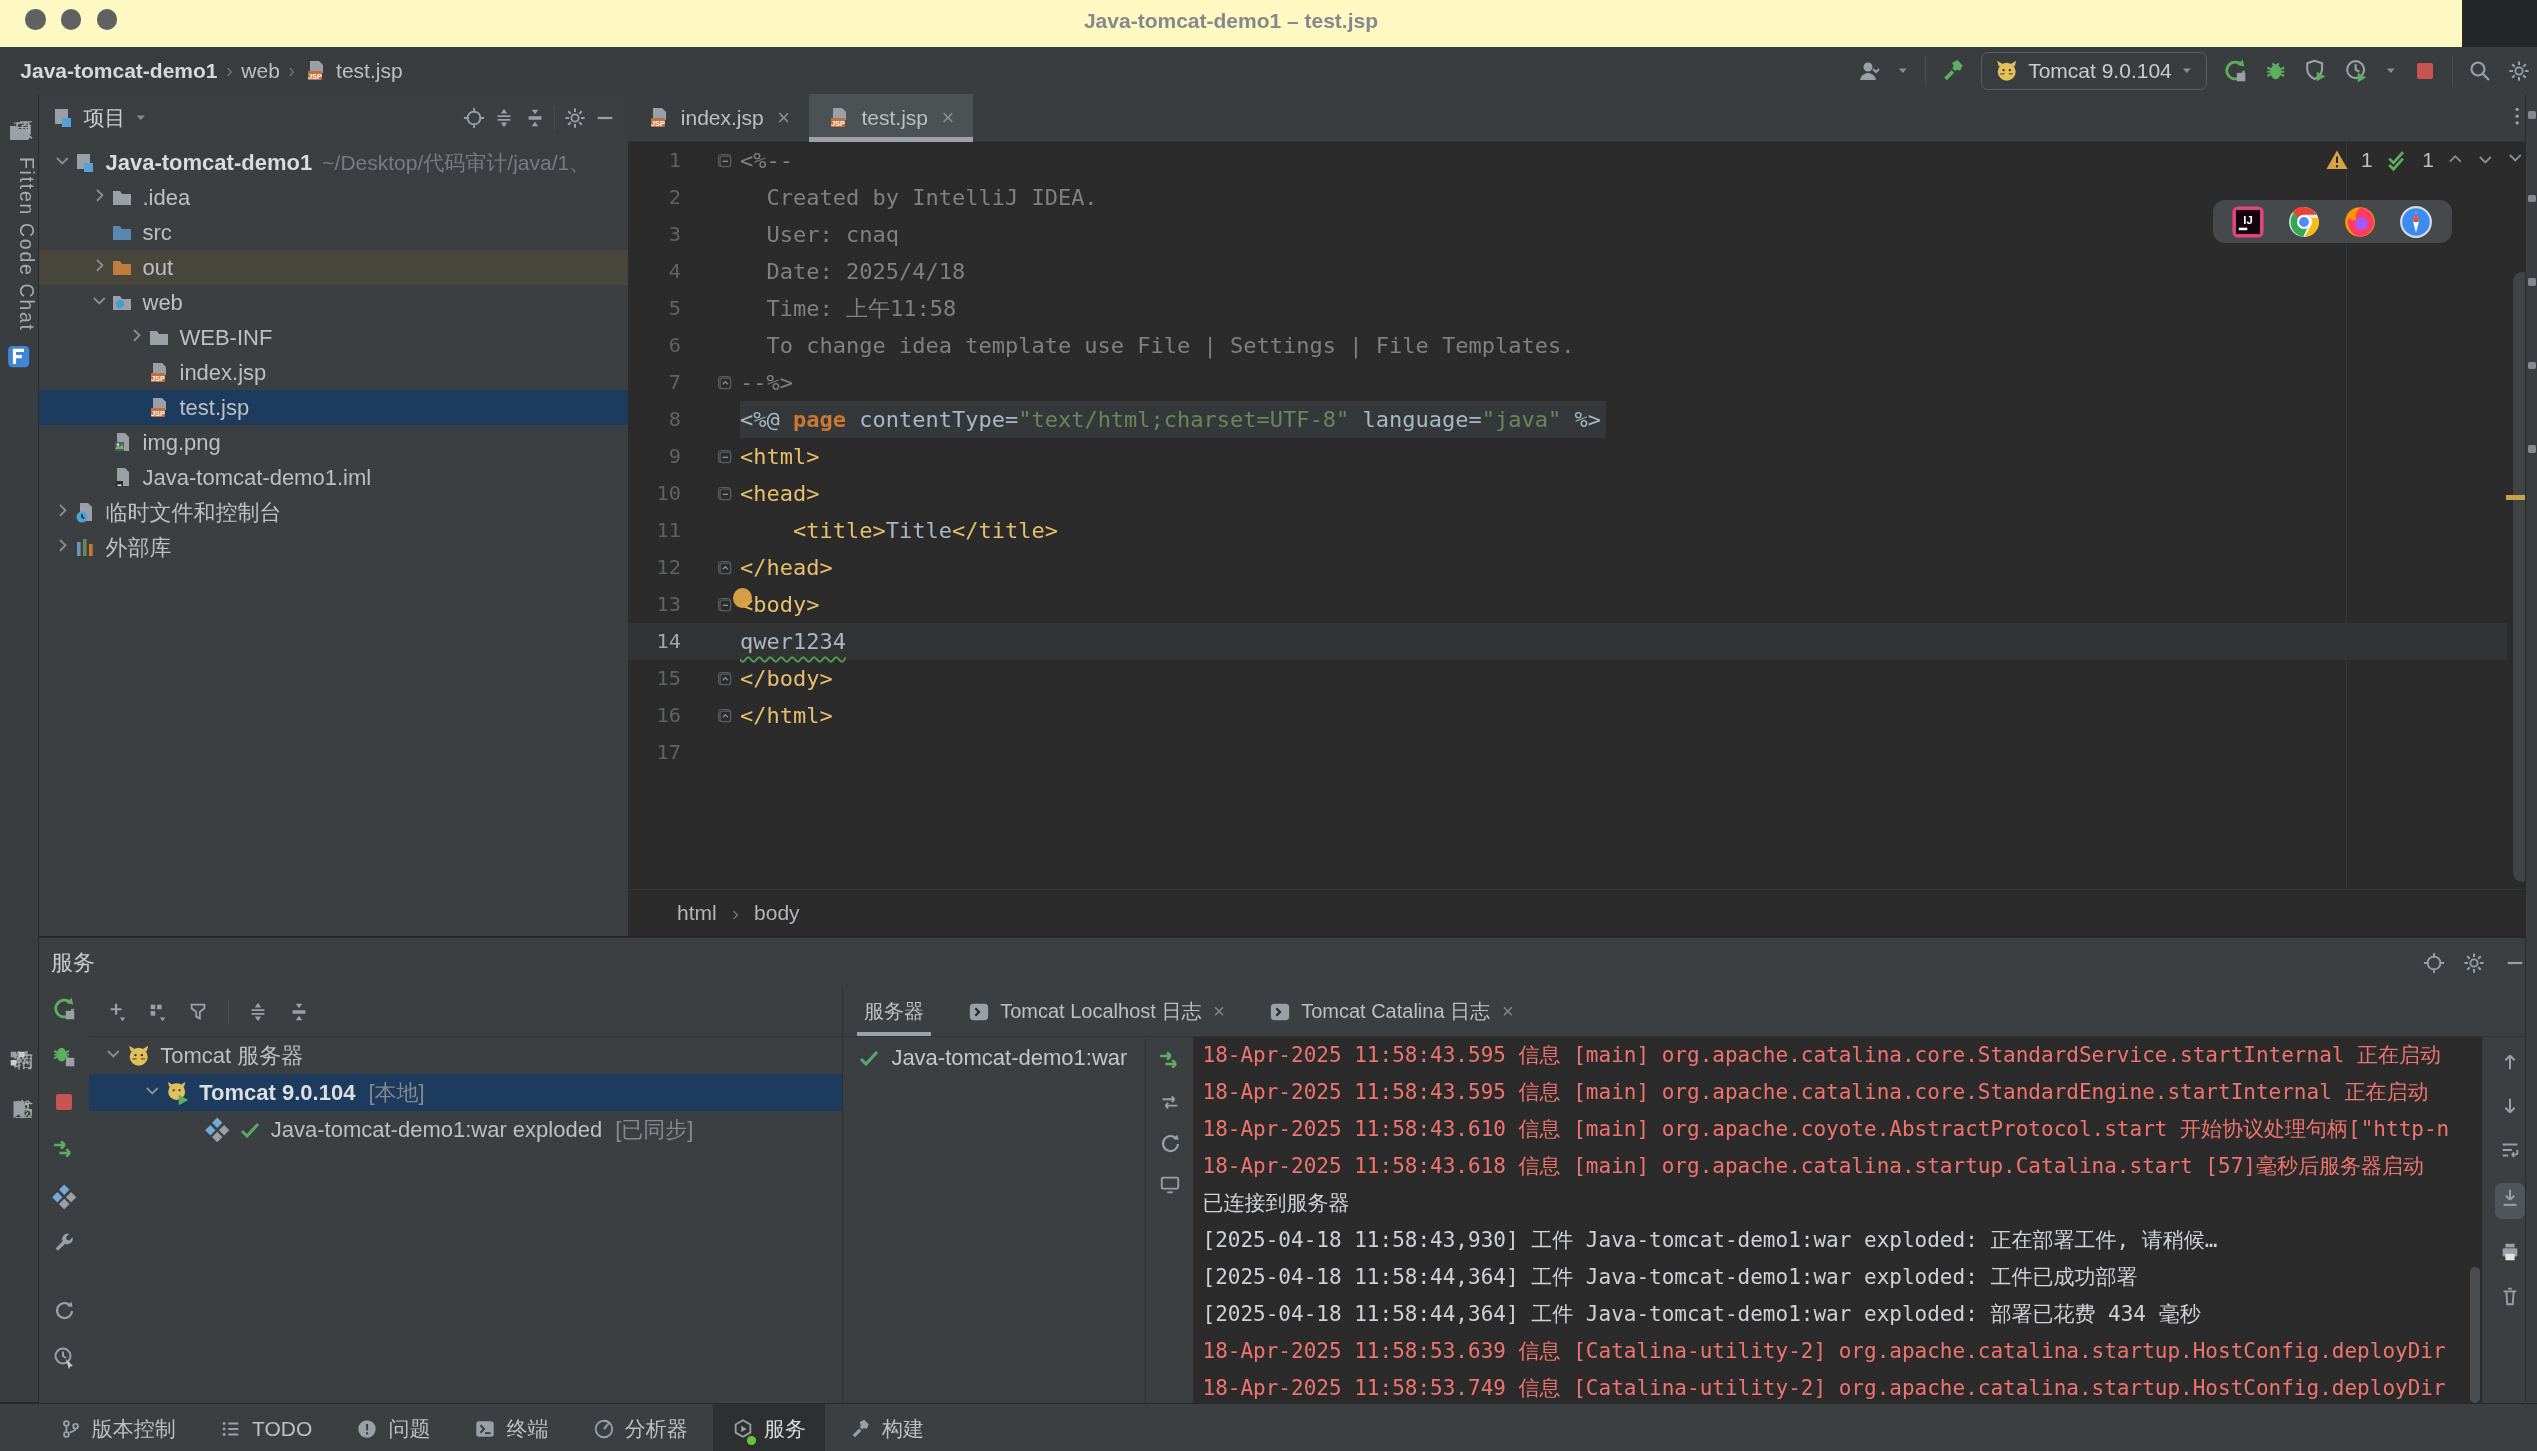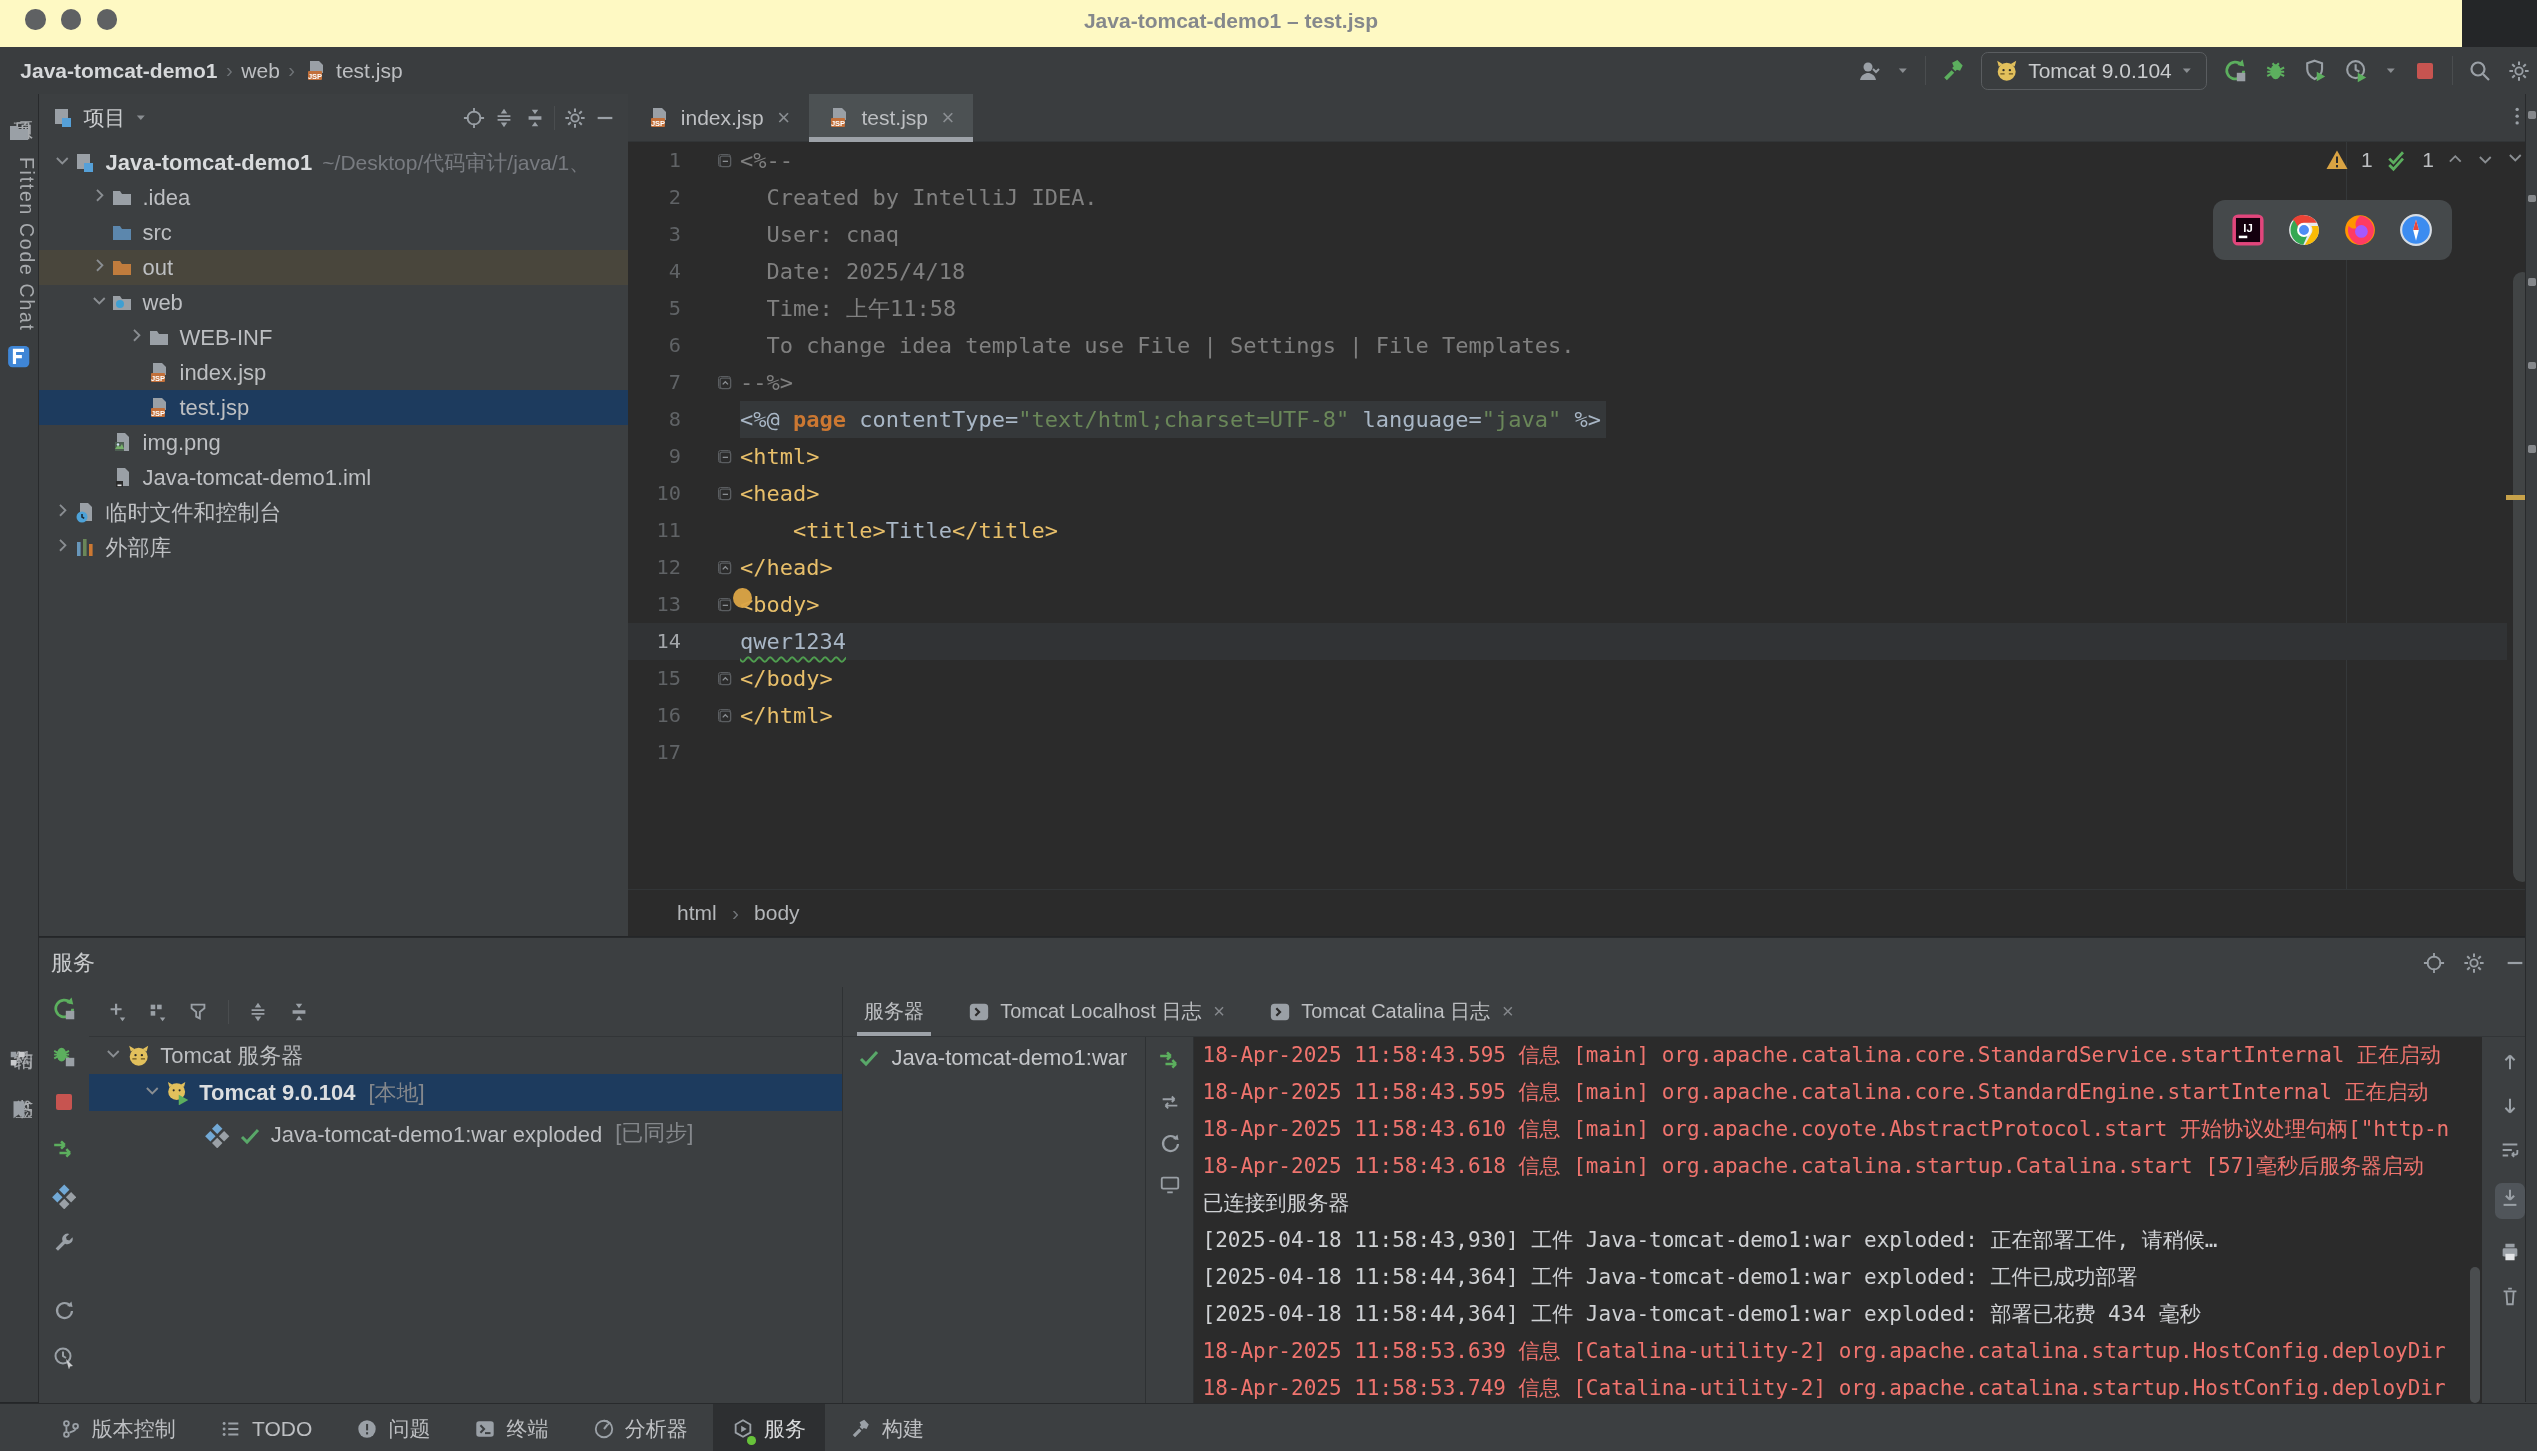--- a/index.html
+++ b/index.html
@@ -56,21 +56,21 @@
   .cline .fold{position:absolute;left:90px;top:12px;width:12.7px;height:12.7px;border:0.8px solid #5a5d60;border-radius:2.5px;color:#8a8e92;
                font-size:12px;line-height:11px;text-align:center;background:#2b2b2b;box-sizing:border-box;}
   .cline .codetext{position:absolute;left:112px;}
   .cline .hl8{background:#35383a;padding:0 5.1px 0 0;}
   .s-comment{color:#808080;} .s-kw{color:#cc7832;font-weight:bold;} .s-str{color:#6a8759;}
   .s-tag{color:#e8bf6a;} .s-plain{color:#a9b7c6;}
   .s-warn{color:#a9b7c6;text-decoration:underline;text-decoration-style:wavy;text-decoration-color:#4f9e4f;text-underline-offset:6.8px;text-decoration-thickness:1.7px;}
   #guide-line{position:absolute;left:1718px;top:48px;bottom:47px;width:0.8px;background:#35383a;}
   #caret-dot{position:absolute;left:105px;width:18.6px;height:20.3px;border-radius:50%;background:#dca546;opacity:.95;}
   #inspect-widget{position:absolute;right:42px;top:53px;display:flex;align-items:center;gap:12px;color:#bdbfc2;font-size:21px;}
-  #browser-bar{position:absolute;right:85px;top:106px;height:60px;background:#45494b;border-radius:12px;display:flex;align-items:center;gap:22px;padding:0 18.6px;}
+  #browser-bar{position:absolute;right:85px;top:106px;height:43px;background:#45494b;border-radius:12px;display:flex;align-items:center;gap:22px;padding:0 18.6px;}
   #scrollbar{position:absolute;right:5.1px;top:178px;width:18.6px;height:610px;border-radius:10.2px;background:#4a4d4f;opacity:.75;}
   #scroll-warn{position:absolute;right:1.7px;top:401px;width:29px;height:5.1px;background:#c7a24a;}
   #breadcrumbs{position:absolute;left:0;right:0;bottom:0;height:46px;border-top:0.8px solid #323537;display:flex;align-items:center;gap:15.2px;padding-left:49px;background:#2b2b2b;font-size:21px;color:#b3b6b9;}
   #breadcrumbs .sep{color:#6f7377;}
   
   #services{left:39px;top:937px;width:2499px;height:465px;background:#3c3f41;border-top:0.8px solid #282a2c;}
   #svc-header{height:49px;display:flex;align-items:center;padding:0 12px;font-size:22px;color:#c9cbcd;}
   #svc-header .spacer{flex:1;}
   #svc-toolbar-v{position:absolute;left:0;top:49px;width:49px;bottom:0;display:flex;flex-direction:column;align-items:center;gap:22px;padding-top:8.5px;}
   .svc-sep-h{width:29px;height:0.8px;background:#55585a;}
@@ -741,21 +741,21 @@
               <circle cx="11" cy="11" r="8" fill="#e2c05c"></circle>
               <path fill="#e2c05c" d="M4 6.5L2.8 1.8 7.5 4.8zM18 6.5L19.2 1.8 14.5 4.8z"></path>
               <circle cx="8.2" cy="9.8" r="1" fill="#2b2b2b"></circle>
               <circle cx="13.8" cy="9.8" r="1" fill="#2b2b2b"></circle>
               <path d="M13 14l9 5-9 5z" fill="#5caf5e"></path>
             </svg>
           </span>
           <span class="tlabel">Tomcat 9.0.104</span>
           <span class="tsuffix">[本地]</span>
         </div>
-        <div class="svc-row" style="padding-left: 90px; align-items: flex-end;">
+        <div class="svc-row" style="padding-left: 90px;">
           <span class="chev"></span>
           <span class="ticon">
             <svg width="25.4" height="25.4" viewBox="0 0 24 24" fill="none">
               <rect x="9" y="2" width="7" height="7" transform="rotate(45 12.5 5.5)" fill="#72a9d6"></rect>
               <rect x="2.5" y="9" width="7" height="7" transform="rotate(45 6 12.5)" fill="#72a9d6"></rect>
               <rect x="15.5" y="9" width="7" height="7" transform="rotate(45 19 12.5)" fill="#9aa0a6"></rect>
               <rect x="9" y="15.5" width="7" height="7" transform="rotate(45 12.5 19)" fill="#9aa0a6"></rect>
             </svg>
           </span>
           <span class="ticon">

